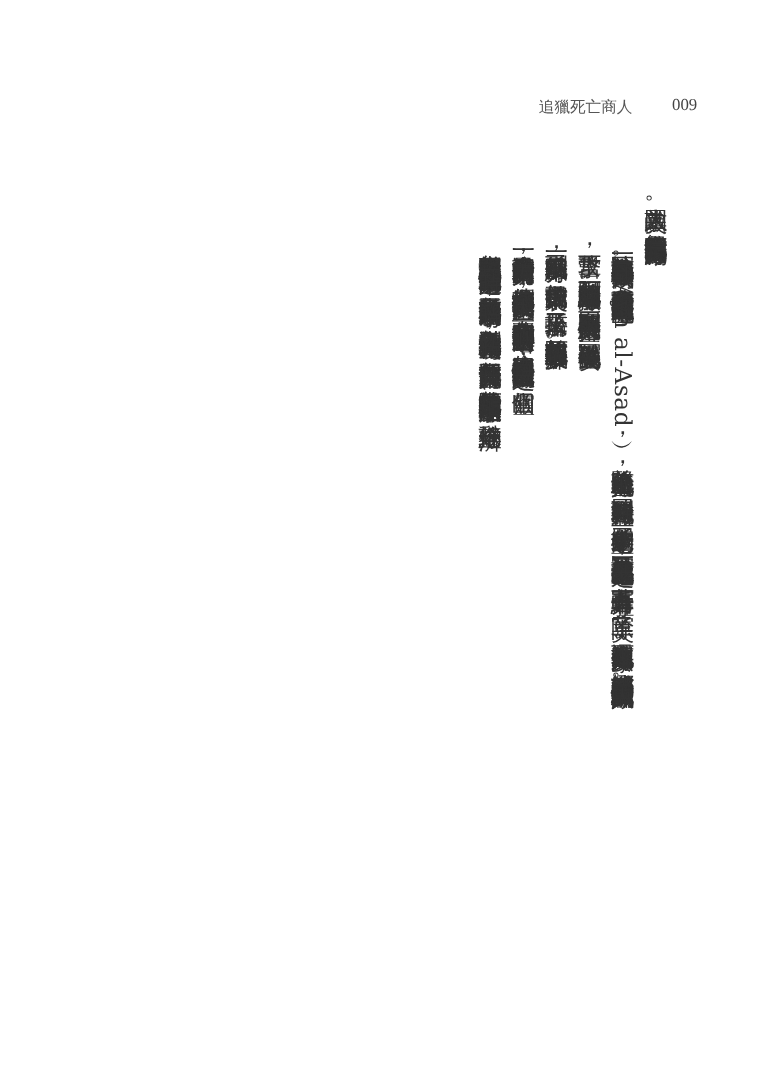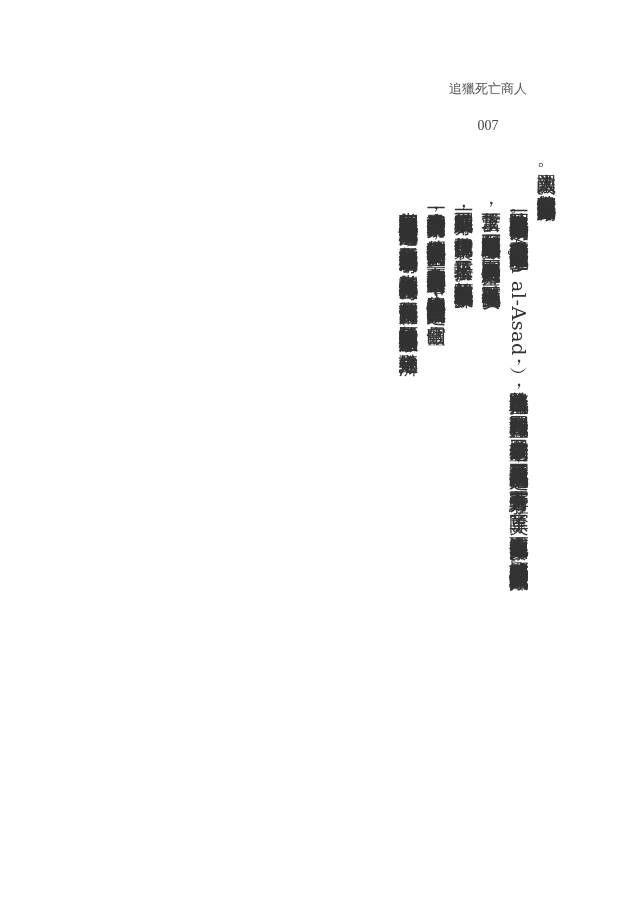--- a/index.html
+++ b/index.html
@@ -1,21 +1,21 @@
 <!DOCTYPE html>
 <html><head>
   <meta charset="utf-8">
   <style>
     html, body { margin: 0; padding: 0; background: #ffffff; }
     body { width: 642px; height: 900px; position: relative; overflow: hidden; }
     .page { position: absolute; left: 0; top: 0; width: 642px; height: 900px; background: #ffffff; }
     .running-head {
       position: absolute; top: 80px; left: 449px;
       font-family: "DejaVu Serif", serif; font-size: 13px; color: #555;
-      display: flex; gap: 20px; align-items: center; flex-direction: column;
+      display: flex; gap: 33px; align-items: center;
     }
     .running-head .title { letter-spacing: 0px; }
     .running-head .pageno { font-family: "Liberation Serif", serif; font-size: 14px; color: #444; }
     .text-block {
       position: absolute; top: 158px; right: 82px;
       height: 700px;
       writing-mode: vertical-rl;
       font-family: "DejaVu Serif", serif;
       font-size: 19.4px;
       line-height: 27.6px;
@@ -24,21 +24,21 @@
     }
     .para { margin: 0; text-indent: 0; }
     .para.indent { text-indent: 2em; }
   </style>
 </head>
 <body>
 
 <div class="page">
   <div class="running-head">
     <span class="title">追獵死亡商人</span>
-    <span class="pageno">007</span>
+    <span class="pageno">009</span>
   </div>
 
   <div class="text-block">
     <p class="para">敵人美國。伊朗革命衛隊就此展開了「烈士蘇萊曼尼」行動。</p>
     <p class="para indent">該地區的美軍基地在前一天就已經發布了最高警戒。遠在克爾曼沙赫省西方數百公里外的伊拉克阿薩德空軍基地（Ayn al-Asad），前晚緊急將士兵撤出營地，移回到海珊時代就蓋好、空置了數十年的老碉堡。該基地是美軍在伊拉克最大型的基地之一，共有一千五百名軍力駐守。除了美軍，這裡還有數百名其他國家如丹麥、挪威或波蘭等與聯合國共同和伊斯蘭國恐怖組織部隊作戰的軍人。</p>
     <p class="para indent">攻擊當下，只剩下阿薩德基地的崗哨駐軍未撤離。而同一時間美軍無人機則急忙升空，以確保美軍戰機的安全。</p>
     <p class="para indent">到了當晚凌晨一點三十四分，伊朗首批飛彈來襲，接著來了三輪。伊朗前後共朝阿薩德基地發射了至少十枚飛彈。</p>
     <p class="para indent">這一來全世界清楚看到了伊朗的飛彈實力，他們擁有準確投中目標且高度發展的飛彈技術，而這些其實都要歸功於一位祕密軍火幽靈的暗助。這位神祕的中國人被知內情的人士視為全世界最危險人物之一，一個幽靈。</p>
     <p class="para indent">每當看到中東地區軍事基地上的聯合國和盟軍部隊士兵們急忙趕往地下防空洞避難時，每當烏克蘭平民死於俄國飛彈無差別攻擊時，每當以色列大城特拉維夫空襲警報大作時，每當葉門兒童死於饑荒時，每當沙烏地阿拉伯油輪遭到攻擊導致原油價格上漲、動搖全球經濟</p>
   </div>

